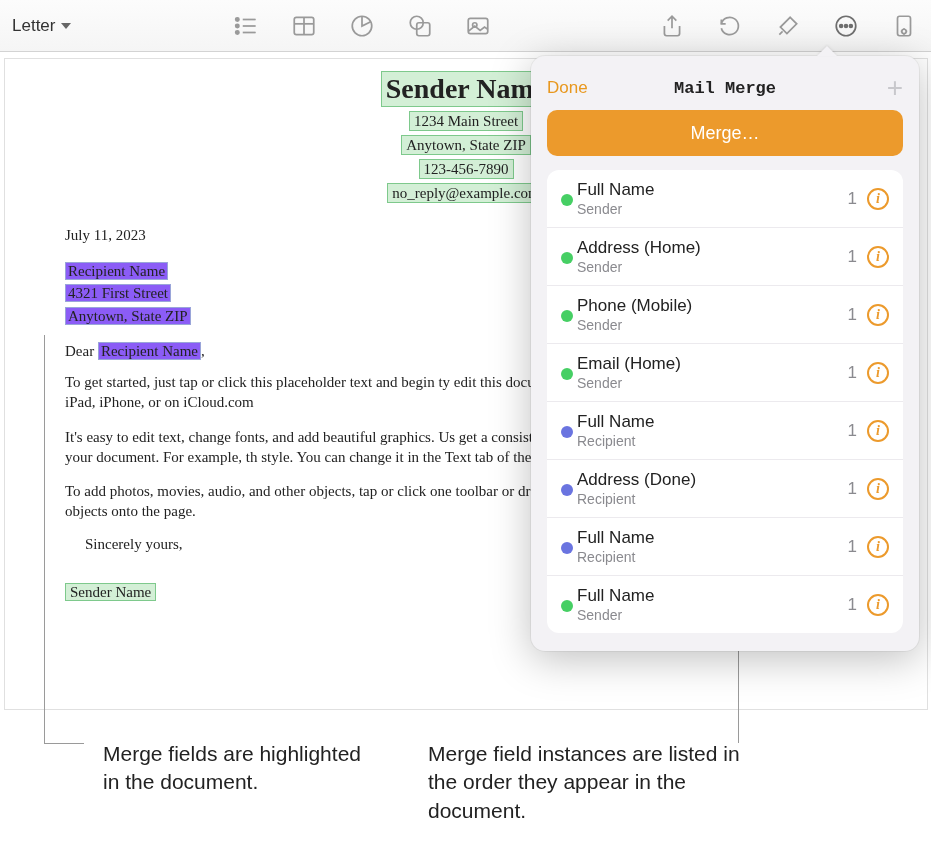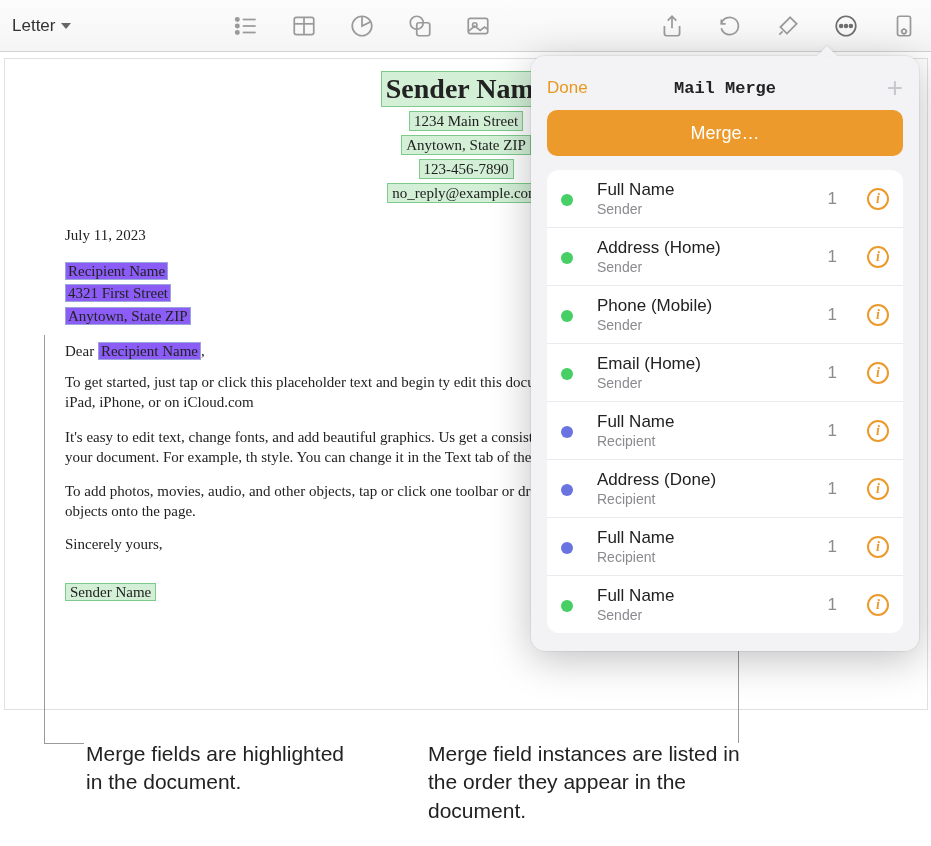--- a/index.html
+++ b/index.html
@@ -58,21 +58,21 @@
   }
   .hl-green { background: #d3efd6; border: 1px solid #7ec98c; padding: 0 4px; line-height: 1.2; }
   .hl-green.small { font-size: 15px; }
   .hl-blue { background: #8b5cf6; border: 1px solid #9aa5d9; padding: 0 2px; }
   .ctr-line { margin-top: 4px; font-size: 15px; }
   .ctr-line span { display:inline-block; }
   .date { font-size: 15px; margin-bottom: 16px; }
   .recip-block { font-size: 15px; margin-bottom: 16px; line-height: 1.5; }
   .salut { font-size: 15px; margin-bottom: 12px; }
   .para { font-size: 15px; line-height: 1.35; margin-bottom: 14px; max-width: 600px; }
-  .signoff { font-size: 15px; margin-bottom: 30px; }
+  .signoff { font-size: 15px; margin-bottom: 30px; margin-left: 20px; }
   .sig { font-size: 15px; }
 
   
   .popover {
     position: absolute;
     right: 12px; top: 56px;
     width: 388px;
     background: #f3f2f5;
     border-radius: 14px;
     box-shadow: 0 8px 40px rgba(0,0,0,0.25), 0 0 0 1px rgba(0,0,0,0.05);
@@ -93,21 +93,21 @@
   .pop-done { color:#e8981e; font-size:17px; cursor:pointer; }
   .pop-title { position:absolute; left:0; right:0; text-align:center; font-size:17px; font-weight:600; color:#222; pointer-events:none;font-family:Liberation Mono, monospace; }
   .pop-add { color:#c8c8cc; font-size:28px; line-height:20px; font-weight:300; }
   .merge-btn {
     width:100%; height:46px; border:none; border-radius:10px;
     background:#ec9a2c; color:#fff; font-size:18px; cursor:pointer;
     margin-bottom:14px;
   }
   .field-list { background:#fff; border-radius:12px; overflow:hidden; }
   .field-row {
-    display:flex; align-items:center; gap:24px;
+    display:flex; align-items:center; gap:4px;
     padding:10px 14px 10px 14px;
     border-bottom:1px solid #eceaee;
     min-height:56px;
   }
   .field-row:last-child { border-bottom:none; }
   .dot { width:12px; height:12px; border-radius:50%; flex-shrink:0; margin-top:2px; }
   .dot.green { background:#46cf64; }
   .dot.blue { background:#6a74e0; }
   .field-text { flex:1; display:flex; flex-direction:column; }
   .field-name { font-size:17px; color:#222; }
@@ -116,21 +116,21 @@
   .info-ic {
     width:22px; height:22px; border:2px solid #ec9a2c; border-radius:50%;
     color:#ec9a2c; display:flex; align-items:center; justify-content:center;
     font-family: Georgia, serif; font-style: italic; font-size:14px; font-weight:bold;
     cursor:pointer;
   }
 
   
   .callouts { position:absolute; left:0; right:0; top:712px; height:130px; }
   .callout { position:absolute; font-size:21px; color:#222; line-height:1.35; }
-  .callout.left { left:86px; top:28px; width:260px; }
+  .callout.left { left:103px; top:28px; width:260px; }
   .callout.right { left:428px; top:28px; width:320px; }
   .lead-left {
     position:absolute;
     left:44px; top:335px;
     width:1px; height:408px;
     background:#9a9a9a;
   }
   .lead-left::after {
     content:"";
     position:absolute; bottom:-1px; left:0;

